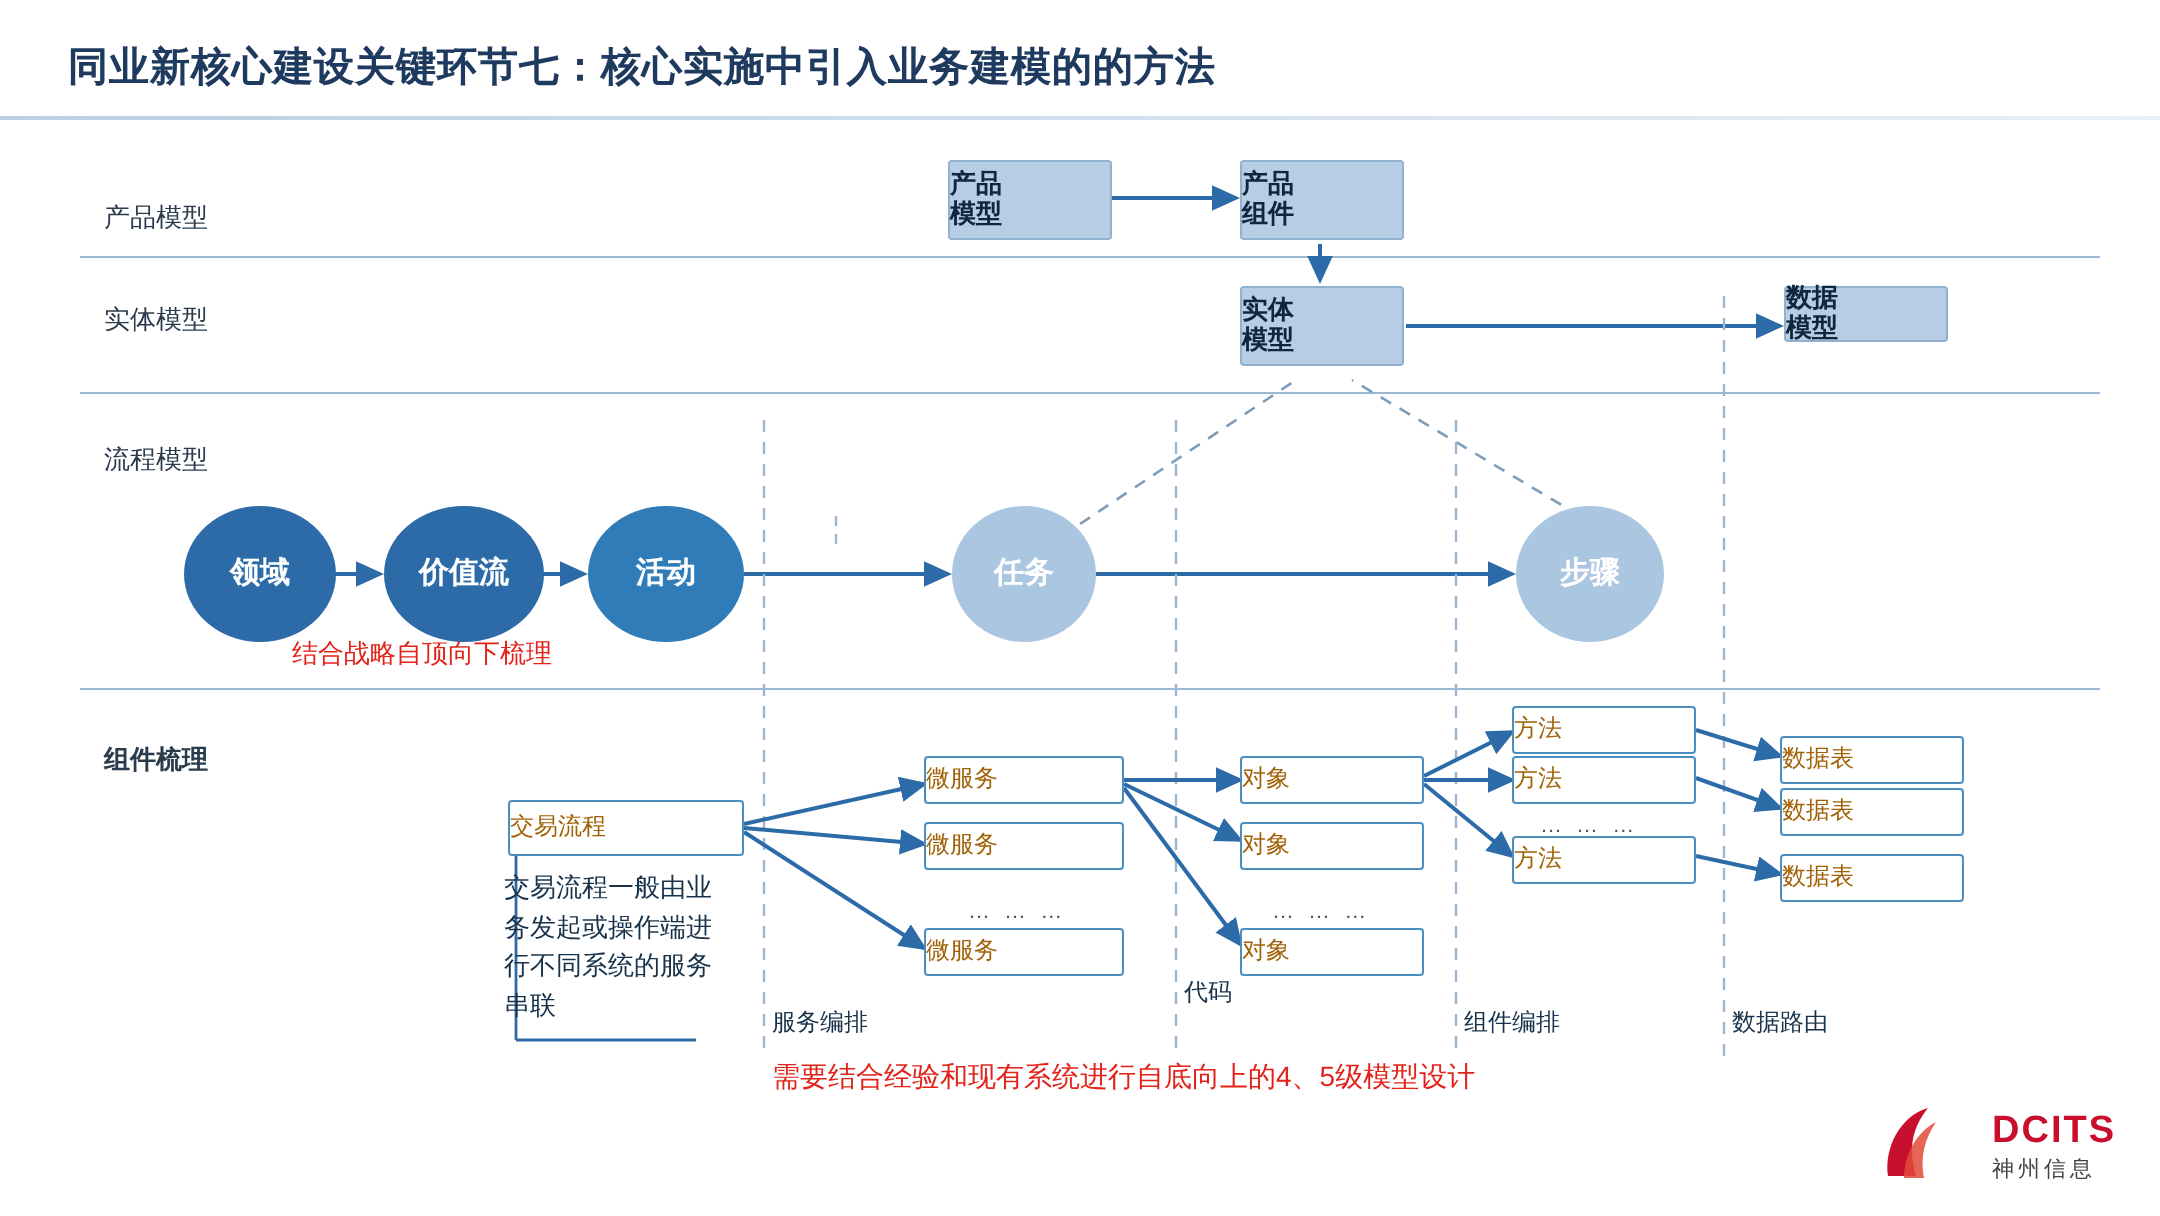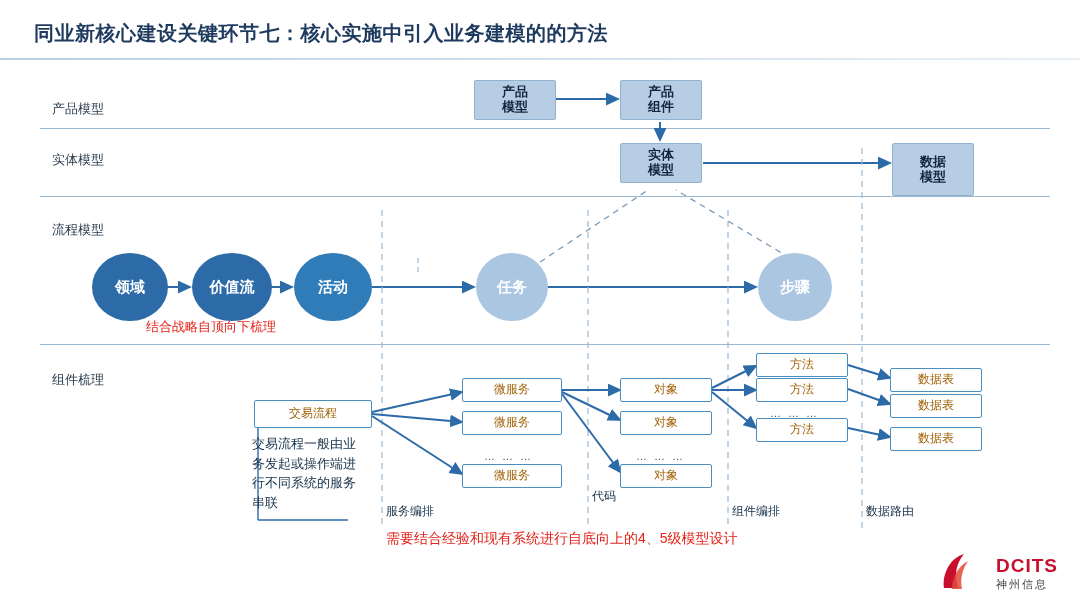--- a/index.html
+++ b/index.html
@@ -24,21 +24,21 @@
 
   
   .hline { position:absolute; height:1px; background:#9bb8d3; }
   .band-label {
     position:absolute; font-size:13px; color:#2a3b4d; white-space:nowrap;
   }
 
   
   .nbox {
     position:absolute; box-sizing:border-box;
-    display:flex; align-items:center; justify-content:center;
+    display:flex; align-items:center; justify-content:flex-start;
     text-align:center; line-height:1.15;
   }
   .blue-box {
     background:#b7cde4; border:1px solid #8fb2d0; color:#10263d;
     font-weight:bold; font-size:13px; border-radius:2px;
   }
   .white-box {
     background:#ffffff; border:1px solid #4a8fc0; color:#a16207;
     font-size:12px; border-radius:2px;
   }
@@ -86,21 +86,21 @@
   <div class="title">同业新核心建设关键环节七：核心实施中引入业务建模的的方法</div>
   <div class="title-rule"></div>
 
   <div class="hline" style="left:40px; top:128px; width:1010px;"></div>
   <div class="hline" style="left:40px; top:196px; width:1010px;"></div>
   <div class="hline" style="left:40px; top:344px; width:1010px;"></div>
 
   <div class="band-label" style="left:52px; top:100px;">产品模型</div>
   <div class="band-label" style="left:52px; top:151px;">实体模型</div>
   <div class="band-label" style="left:52px; top:221px;">流程模型</div>
-  <div class="band-label" style="left:52px; top:371px;">组件梳理</div>
+  <div class="band-label" style="left:52px; top:371px;font-weight:bold;">组件梳理</div>
 
   <svg class="overlay" viewBox="0 0 1080 608">
     <defs>
       <marker id="ar" markerWidth="7" markerHeight="7" refX="6" refY="3.2" orient="auto">
         <path d="M0,0 L7,3.2 L0,6.4 z" fill="#2c6ba8"></path>
       </marker>
       <marker id="ard" markerWidth="7" markerHeight="7" refX="6" refY="3.2" orient="auto">
         <path d="M0,0 L7,3.2 L0,6.4 z" fill="#7e9cb8"></path>
       </marker>
     </defs>
@@ -155,21 +155,21 @@
   </div>
   <div class="nbox blue-box" style="left:620px; top:80px; width:82px; height:40px;">
     <span style="white-space:pre-line">产品
 组件</span>
   </div>
 
   <div class="nbox blue-box" style="left:620px; top:143px; width:82px; height:40px;">
     <span style="white-space:pre-line">实体
 模型</span>
   </div>
-  <div class="nbox blue-box" style="left:892px; top:143px; width:82px; height:53px;">
+  <div class="nbox blue-box" style="left:892px; top:143px; width:82px; height:28px;">
     <span style="white-space:pre-line">数据
 模型</span>
   </div>
 
   <div class="circle c-dark" style="left:92px; top:253px; width:76px; height:68px; font-size:15px;">
     <span>领域</span>
   </div>
   <div class="circle c-dark" style="left:192px; top:253px; width:80px; height:68px; font-size:15px;">
     <span>价值流</span>
   </div>

